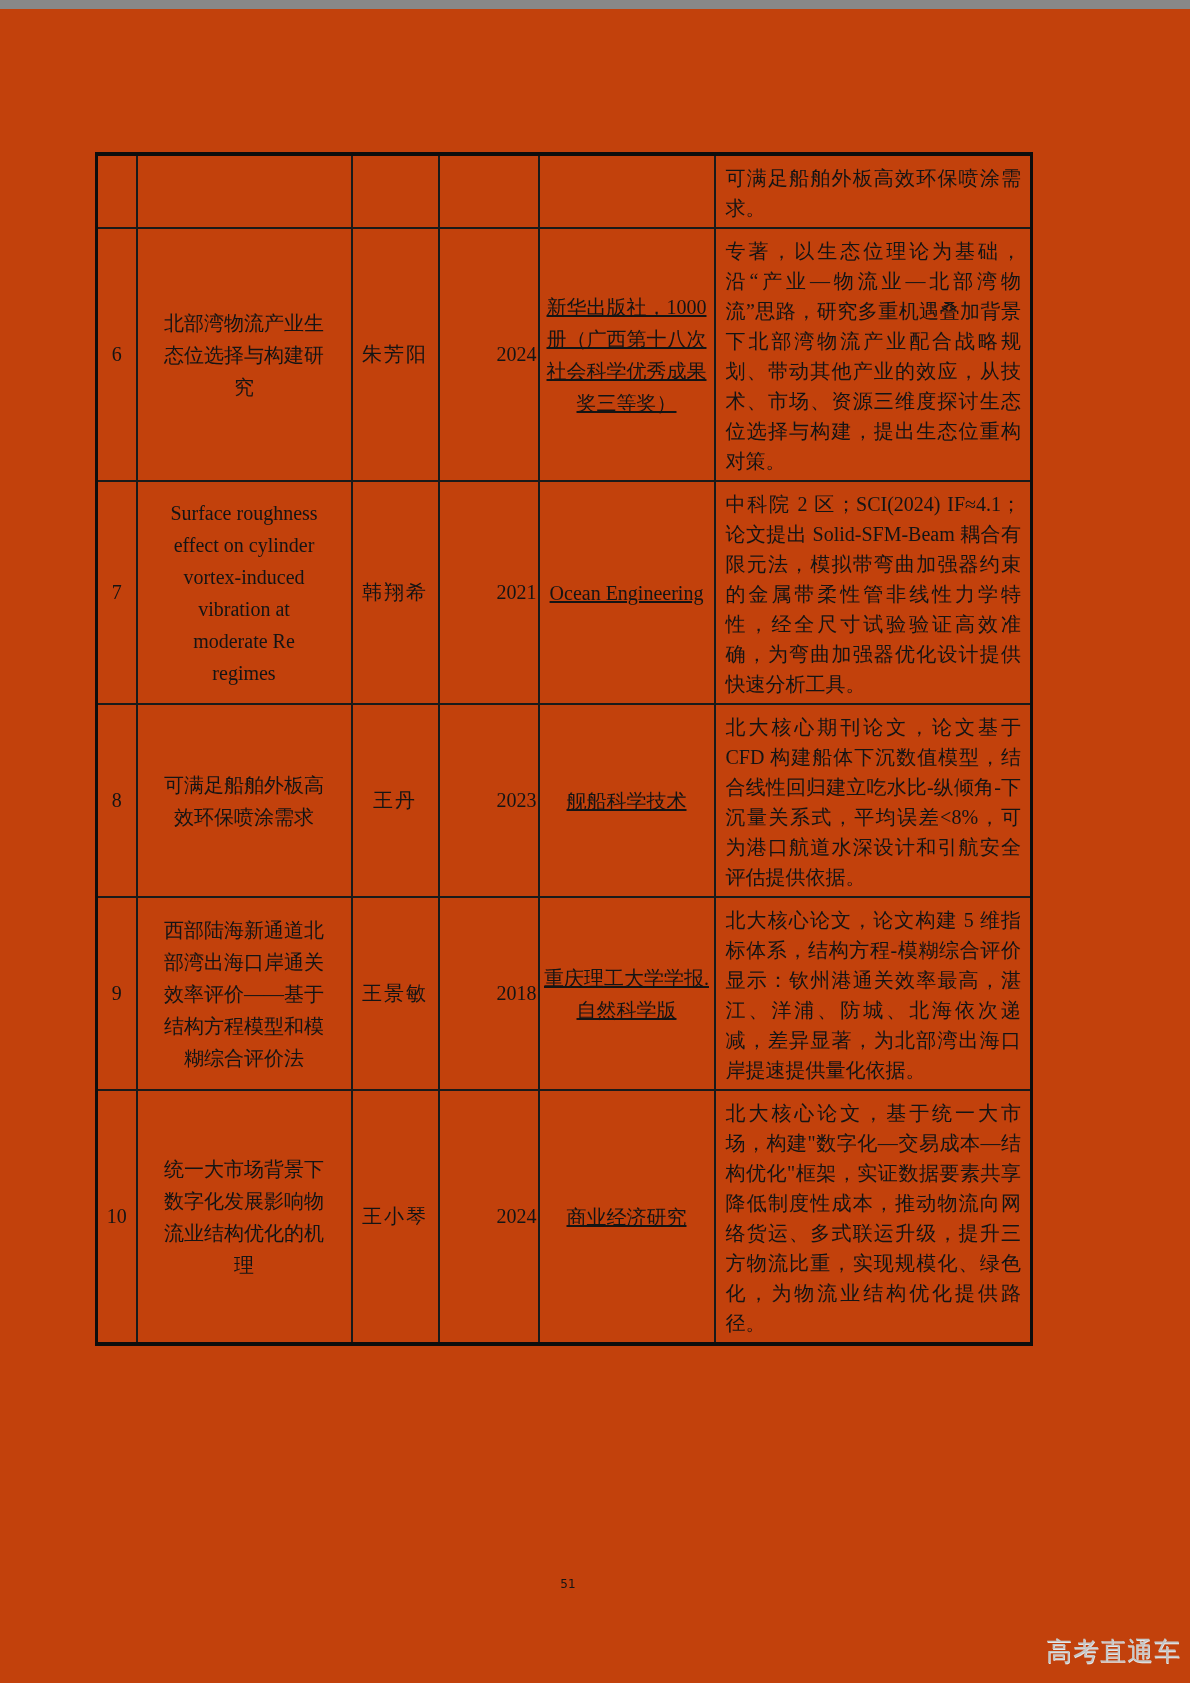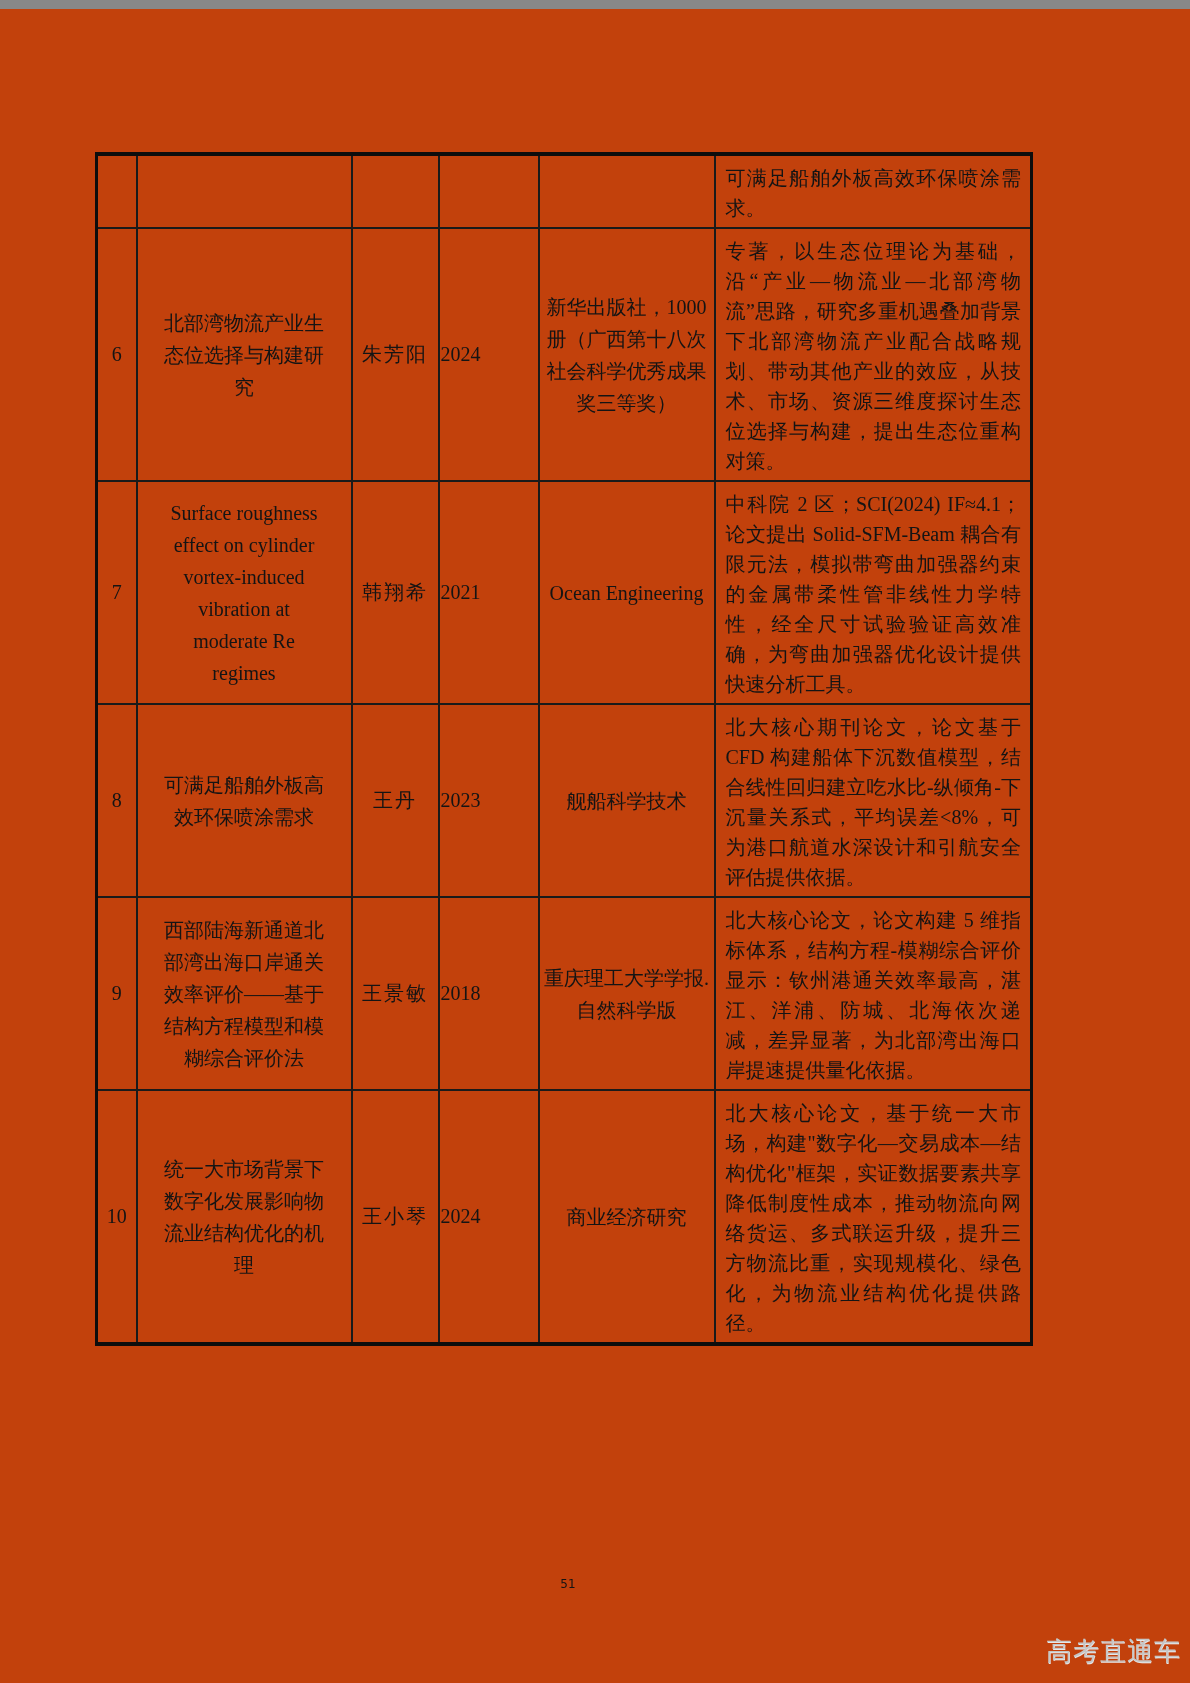--- a/index.html
+++ b/index.html
@@ -22,22 +22,22 @@
   table.pub-table { border:3px solid #0d0d0d; border-top-width:4px; border-bottom-width:4px; }
   table.pub-table td {
     border:2px solid #1a1a1a;
     font-size:20px;
     vertical-align:middle;
     overflow:hidden;
   }
   td.c-no     { text-align:center; }
   td.c-title  { text-align:center; padding:4px 24px; line-height:32px; }
   td.c-author { text-align:center; letter-spacing:2px; }
-  td.c-year   { text-align:left; }
-  td.c-pub    { text-align:center; padding:2px 4px; line-height:32px; }
+  td.c-year   { text-align:right; }
+  td.c-pub    { text-align:center; padding:2px 4px; line-height:32px;text-decoration:underline; }
   td.c-remark {
     text-align:justify;
     vertical-align:top;
     padding:7px 9px 4px 10px;
     line-height:30px;
   }
   tr.r-carry  { height:65px; }
   tr.r-6      { height:200px; }
   tr.r-7      { height:182px; }
   tr.r-8      { height:172px; }

